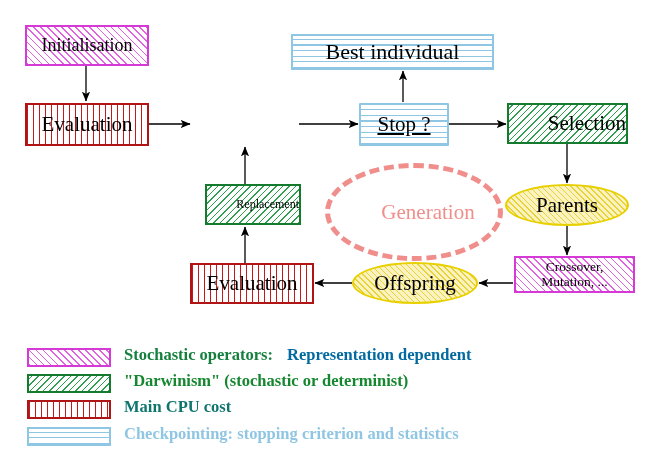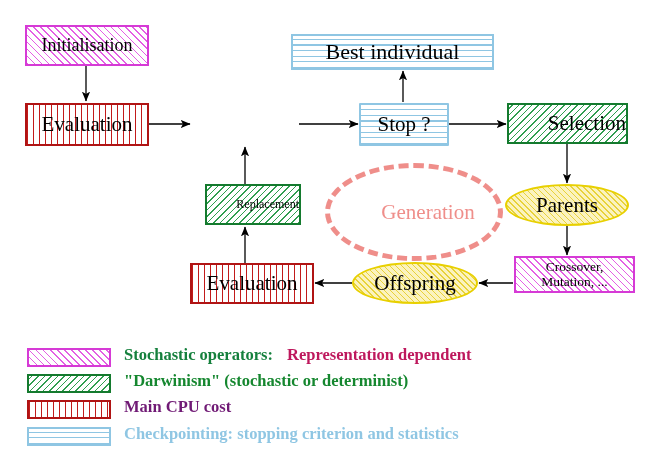--- a/index.html
+++ b/index.html
@@ -29,39 +29,39 @@
   .fill-blue{
     background-color:#ffffff;
     background-image:repeating-linear-gradient(0deg,#8fc6e3 0px,#8fc6e3 1.2px,rgba(255,255,255,0) 1.2px,rgba(255,255,255,0) 5.6px);
     border:2px solid #8fc6e3;
   }
   .fill-yellow{
     background-color:#fbf3bf;
     background-image:repeating-linear-gradient(45deg,#e8d23a 0px,#e8d23a 1px,rgba(255,255,255,0) 1px,rgba(255,255,255,0) 4.2px);
     border:2px solid #e8d000;
   }
-  .rounded{border-radius:1px;}
+  .rounded{border-radius:1px;text-decoration:underline;}
   .ellipse{border-radius:50%;}
 
   
   .gen-ellipse{
     position:absolute;border:5px dashed #ef8e8a;border-radius:50%;
     display:flex;align-items:center;justify-content:center;background:transparent;
   }
   .gen-ellipse .lbl{color:#ef8e8a;margin-left:28px;}
 
   svg.wires{position:absolute;left:0;top:0;width:662px;height:471px;pointer-events:none;}
 
   
   .legend-sw{position:absolute;box-sizing:border-box;left:27px;width:84px;height:19px;}
   .legend-txt{position:absolute;left:124px;white-space:nowrap;font-size:16.5px;font-family:"Liberation Serif",serif;font-weight:bold;}
   .c-magenta{color:#15803d;}
-  .c-gold{color:#be185d;}
+  .c-gold{color:#0369a1;}
   .c-green{color:#15872f;}
-  .c-red{color:#701a75;text-align:center;}
+  .c-red{color:#0f766e;text-align:center;}
   .c-blue{color:#8fc6e3;}
   .legend-txt .second{font-weight:bold;}
 </style>
 </head>
 <body>
 
 <div id="stage">
 
   <svg class="wires" viewBox="0 0 662 471">
     <defs>

